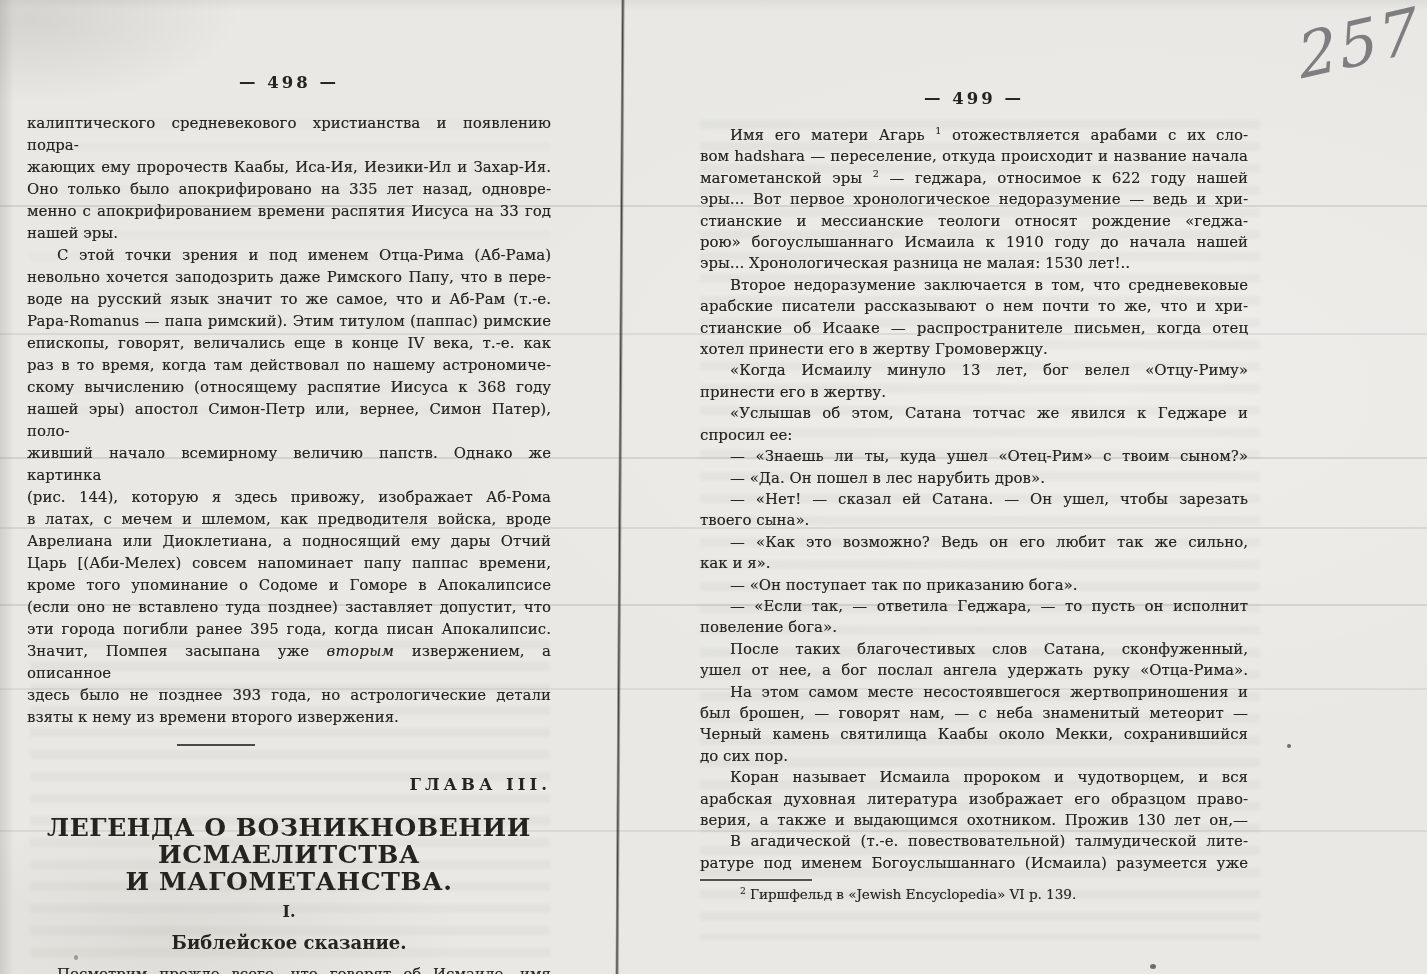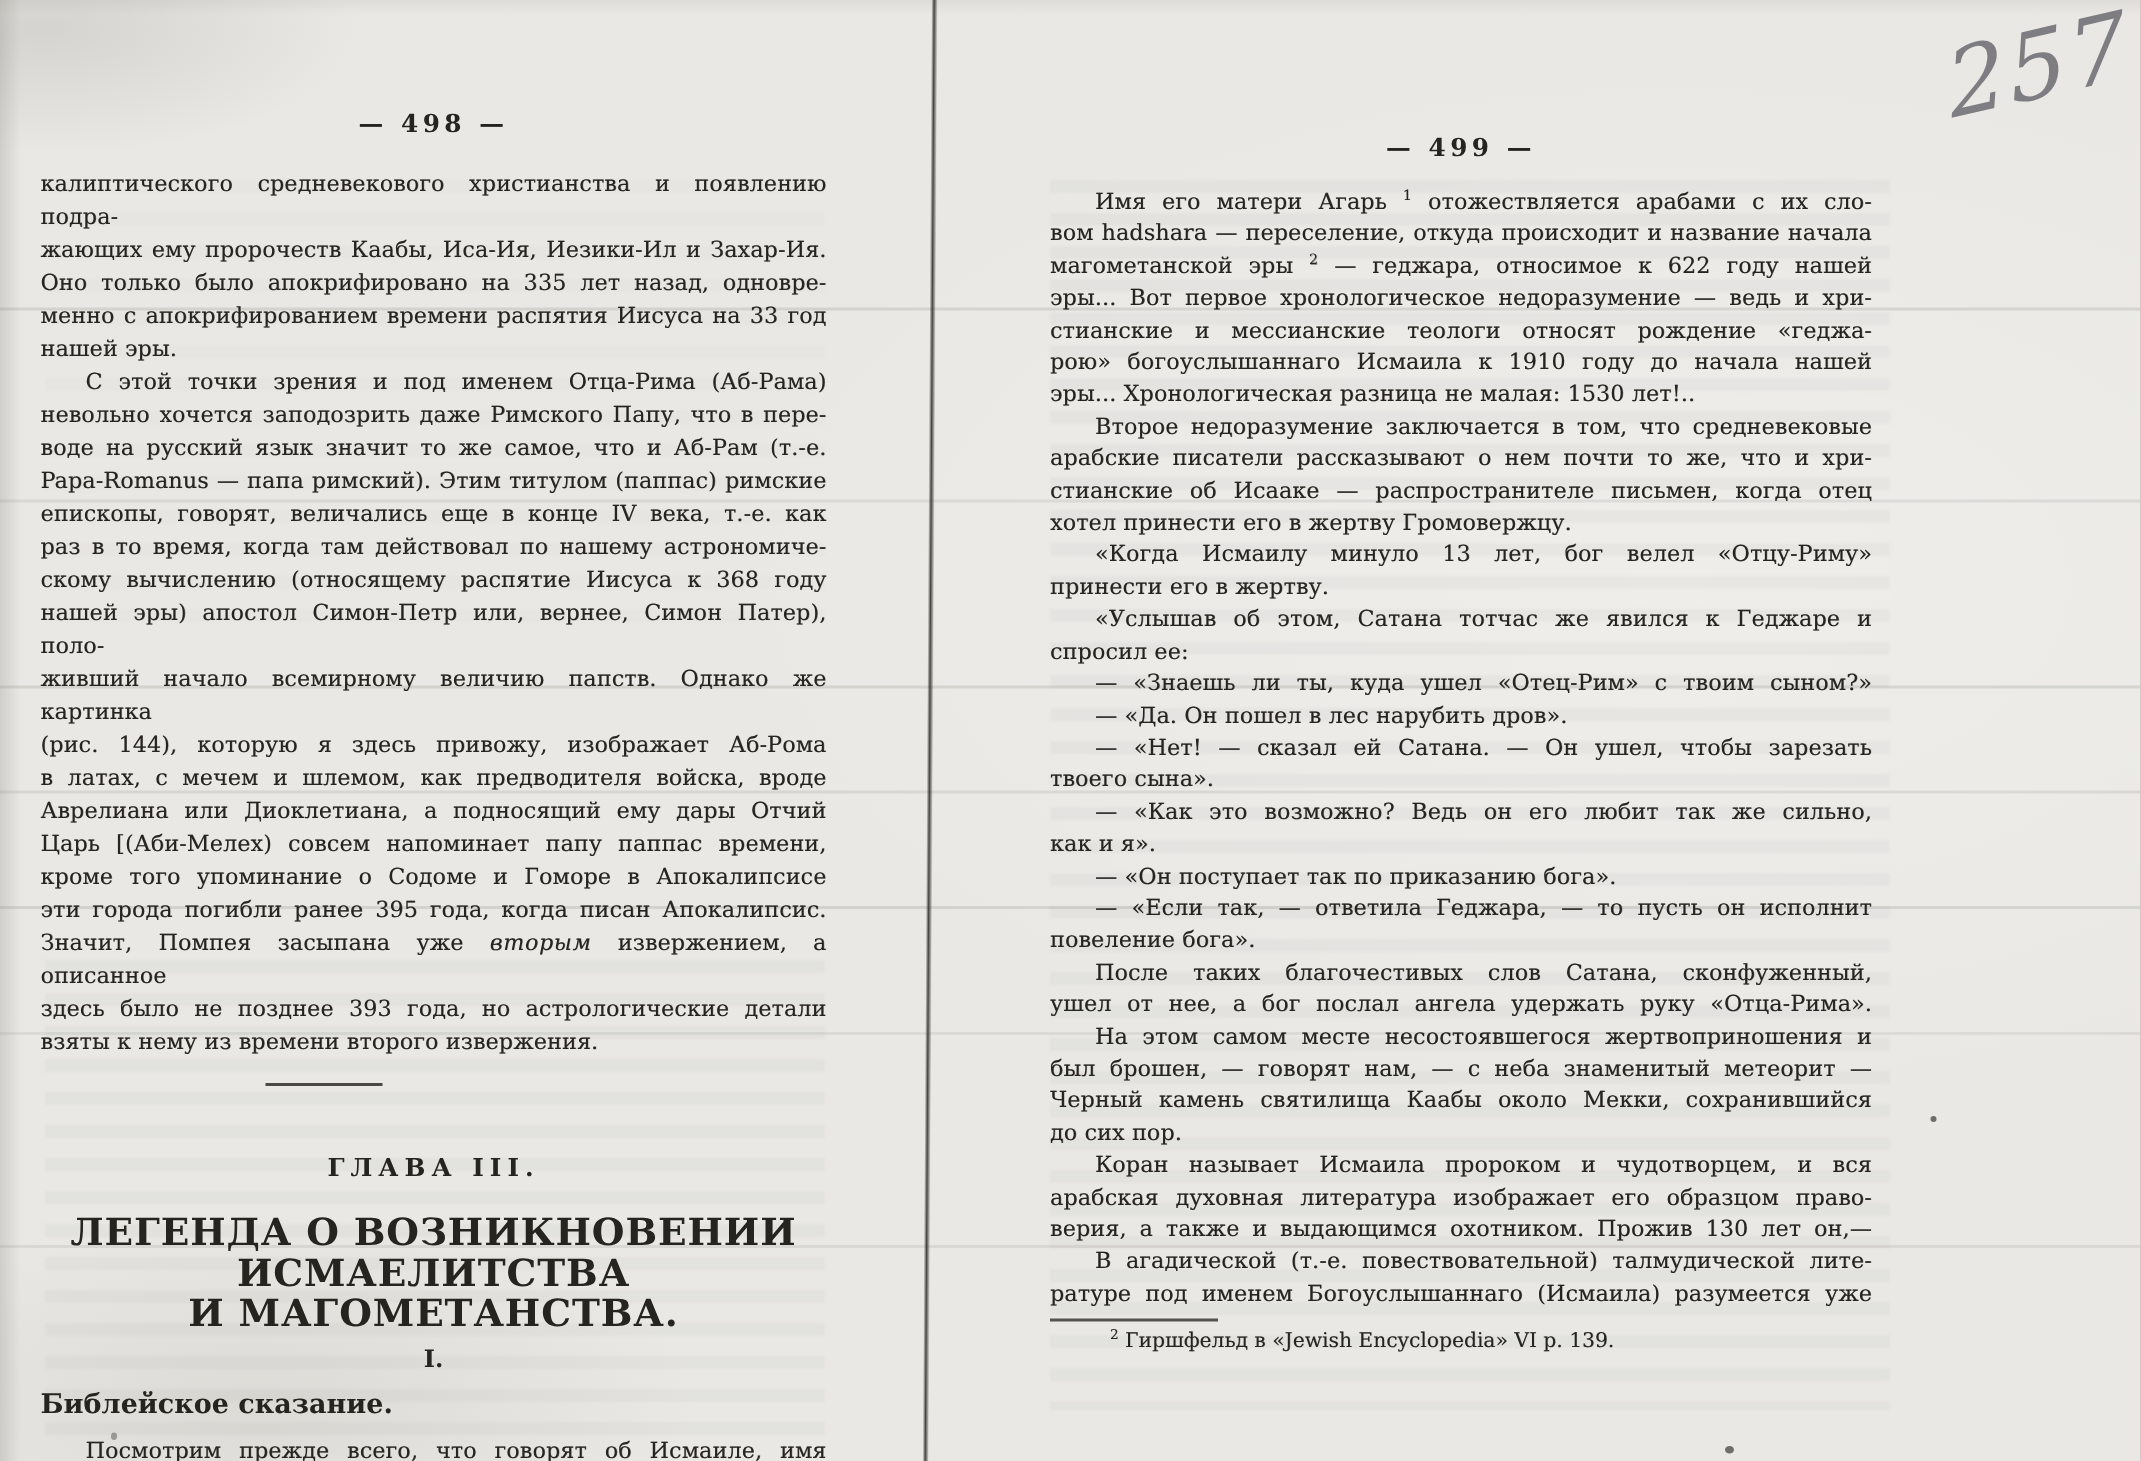--- a/index.html
+++ b/index.html
@@ -31,25 +31,25 @@
   .pagenum{text-align:center;font-size:16.5px;line-height:22px;letter-spacing:3px;font-weight:bold;}
   .pl .pagenum{margin-bottom:18px;}
   .pr .pagenum{margin-bottom:14px;}
   .line{font-size:14.8px;letter-spacing:.1px;text-align:justify;text-align-last:justify;
     text-shadow:.3px .3px .4px rgba(45,43,38,.45);}
   .pl .line{line-height:22px;}
   .pr .line{line-height:21.4px;}
   .line.last{text-align-last:left;}
   .line.indent{text-indent:30px;}
   .sep{width:78px;height:2px;background:#4a4943;margin:16px auto 0 150px;}
-  .chapter{text-align:center;font-weight:bold;font-size:16.5px;line-height:22px;letter-spacing:4px;margin-top:44px;}
+  .chapter{text-align:right;font-weight:bold;font-size:16.5px;line-height:22px;letter-spacing:4px;margin-top:28px;}
   .title{text-align:center;font-weight:bold;font-size:25px;line-height:27px;letter-spacing:.6px;}
   .title.first{margin-top:18px;}
   .roman{text-align:center;font-weight:bold;font-size:16px;line-height:22px;margin-top:6px;}
-  .subtitle{text-align:left;font-weight:bold;font-size:18px;line-height:24px;margin-top:8px;margin-bottom:8px;}
+  .subtitle{text-align:center;font-weight:bold;font-size:18px;line-height:24px;margin-top:8px;margin-bottom:8px;}
   .fnsep{width:112px;height:2px;background:#54524c;margin-top:6px;}
   .footnote{font-size:13.5px;line-height:26px;padding-left:40px;text-shadow:.3px .3px .4px rgba(45,43,38,.4);}
   .footnote sup{font-size:9px;}
   sup{font-size:9.5px;line-height:0;vertical-align:super;}
   i{font-style:italic;letter-spacing:.4px;}
   .hebrew{font-family:"DejaVu Sans", sans-serif;font-weight:bold;font-size:19px;unicode-bidi:isolate;direction:rtl;}
   .footnote .hebrew{font-size:20px;}
   .speck{position:absolute;background:rgba(60,58,54,.7);border-radius:50%;pointer-events:none;}
 </style>
 </head>
@@ -87,20 +87,21 @@
         <div class="line">епископы, говорят, величались еще в конце IV века, т.-е. как</div>
         <div class="line">раз в то время, когда там действовал по нашему астрономиче-</div>
         <div class="line">скому вычислению (относящему распятие Иисуса к 368 году</div>
         <div class="line">нашей эры) апостол Симон-Петр или, вернее, Симон Патер), поло-</div>
         <div class="line">живший начало всемирному величию папств. Однако же картинка</div>
         <div class="line">(рис. 144), которую я здесь привожу, изображает Аб-Рома</div>
         <div class="line">в латах, с мечем и шлемом, как предводителя войска, вроде</div>
         <div class="line">Аврелиана или Диоклетиана, а подносящий ему дары Отчий</div>
         <div class="line">Царь [(Аби-Мелех) совсем напоминает папу паппас времени,</div>
         <div class="line">кроме того упоминание о Содоме и Гоморе в Апокалипсисе</div>
+        <div class="line">(если оно не вставлено туда позднее) заставляет допустит, что</div>
         <div class="line">эти города погибли ранее 395 года, когда писан Апокалипсис.</div>
         <div class="line">Значит, Помпея засыпана уже <i>вторым</i> извержением, а описанное</div>
         <div class="line">здесь было не позднее 393 года, но астрологические детали</div>
         <div class="line last">взяты к нему из времени второго извержения.</div>
         <div class="sep"></div>
         <div class="chapter">ГЛАВА III.</div>
         <div class="title first">ЛЕГЕНДА О ВОЗНИКНОВЕНИИ ИСМАЕЛИТСТВА</div>
         <div class="title">И МАГОМЕТАНСТВА.</div>
         <div class="roman">I.</div>
         <div class="subtitle">Библейское сказание.</div>

